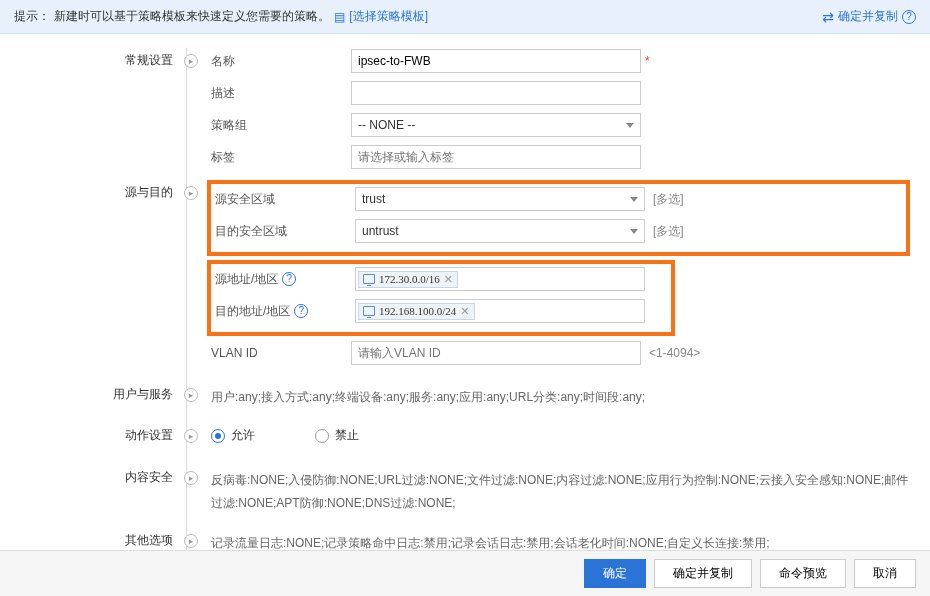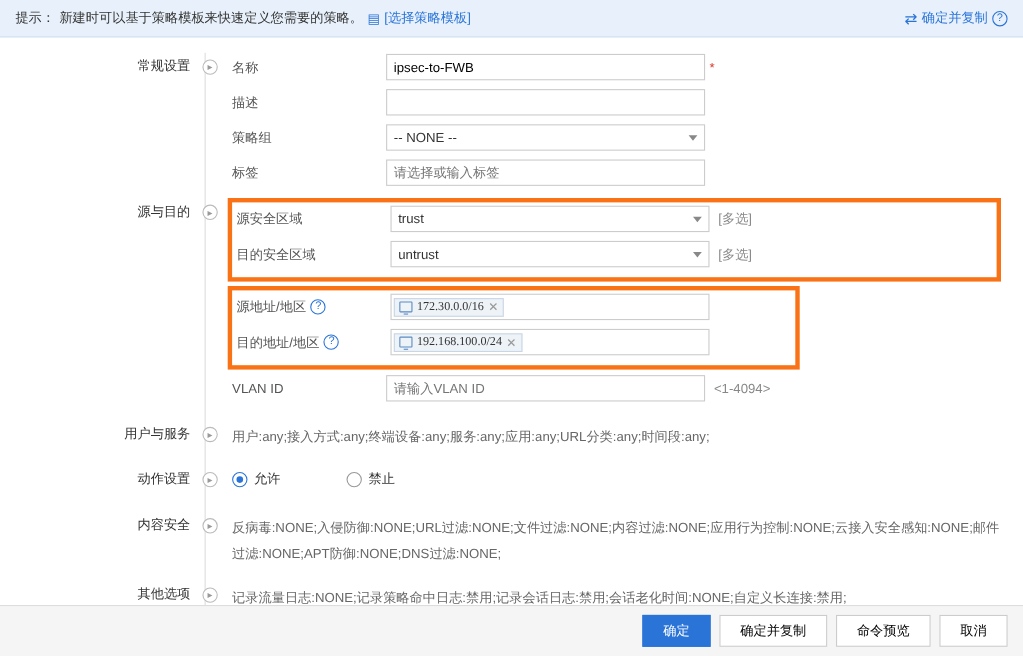--- a/index.html
+++ b/index.html
@@ -123,21 +123,21 @@
           <div class="field-label">目的安全区域</div>
           <div class="field-control">
             <div class="select">
                 <span>untrust</span>
                 <span class="caret"></span>
               </div>
           </div>
           <span class="field-extra link">[多选]</span>
         </div>
       </div>
-      <div class="highlight-box" style="width:520px;">
+      <div class="highlight-box" style="width:468px;">
         <div class="field-row">
           <div class="field-label">
             <span>源地址/地区</span>
               <span class="help-icon">?</span>
           </div>
           <div class="field-control">
             <div class="tag-input">
               <span class="tag">
                 <span class="monitor-icon"></span>
                 <span>172.30.0.0/16</span>

